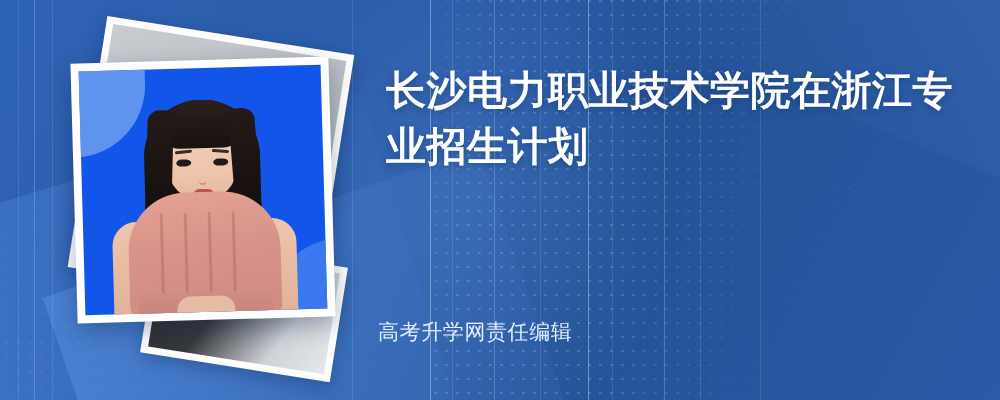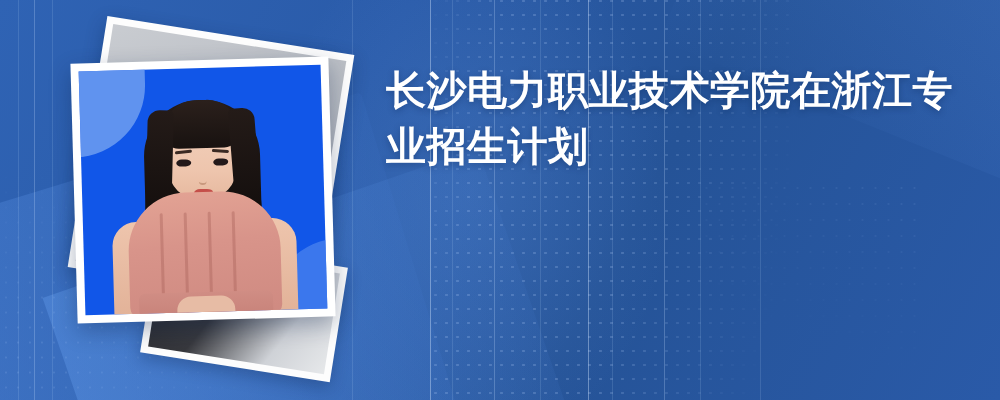--- a/index.html
+++ b/index.html
@@ -350,15 +350,16 @@
           <div class="p-hands"></div>
         </div>
       </div>
     </div>
   </div>
 
   <div class="text-block">
     <div class="headline">长沙电力职业技术学院在浙江专业招生计划</div>
 
 
+    <div class="author-role">高考升学网责任编辑</div>
   </div>
 
 </div>
 
 </body></html>

